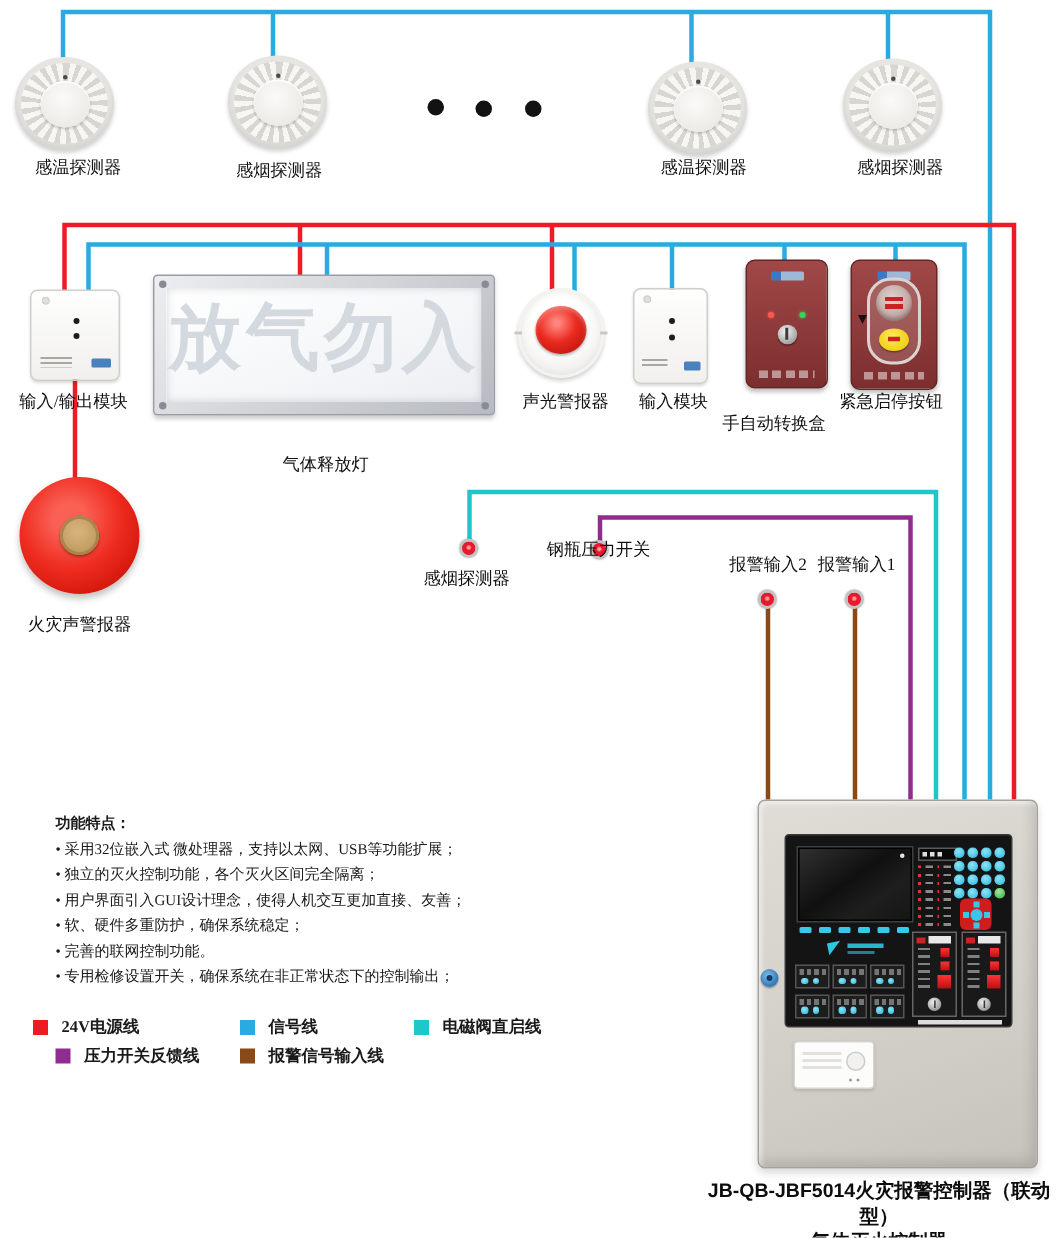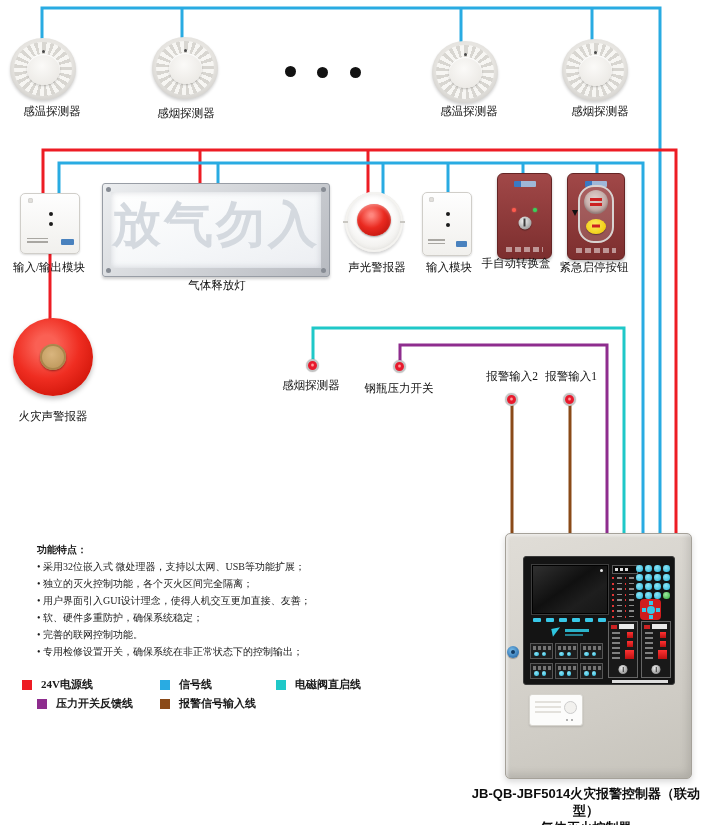--- a/index.html
+++ b/index.html
@@ -224,21 +224,21 @@
 
 <div class="dev sign" style="left:102px;top:183px;width:226px;height:92px;">
   <span class="screw" style="left:3px;top:3px;"></span>
   <span class="screw" style="right:3px;top:3px;"></span>
   <span class="screw" style="left:3px;bottom:3px;"></span>
   <span class="screw" style="right:3px;bottom:3px;"></span>
   <div class="face">
     <span>放气勿入</span>
   </div>
 </div>
-<div class="lbl" style="left:217px;top:278px;">气体释放灯</div>
+<div class="lbl" style="left:217px;top:302px;">气体释放灯</div>
 
 <div class="dev slalarm" style="left:345px;top:192px;">
   <span class="notch" style="left:-2px;"></span>
   <span class="notch" style="right:-2px;"></span>
   <div class="dome"></div>
 </div>
 <div class="lbl" style="left:377px;top:260px;">声光警报器</div>
 
 <div class="dev wmod" style="left:422px;top:192px;width:48px;height:62px;">
   <span class="screw"></span>
@@ -249,21 +249,21 @@
 </div>
 <div class="lbl" style="left:449px;top:260px;">输入模块</div>
 
 <div class="dev redbox mab" style="left:497px;top:173px;width:53px;height:84px;">
   <span class="blogo"></span>
   <span class="led-r"></span>
   <span class="led-g"></span>
   <span class="key"></span>
   <span class="btext"></span>
 </div>
-<div class="lbl" style="left:516px;top:256px;">手自动转换盒</div>
+<div class="lbl" style="left:516px;top:275px;">手自动转换盒</div>
 
 <div class="dev redbox emg" style="left:567px;top:173px;width:56px;height:85px;">
   <span class="blogo"></span>
   <span class="arrow"></span>
   <div class="capsule">
     <span class="btn-top">
         <i></i>
       </span>
     <span class="btn-yel">
         <i></i>
@@ -275,21 +275,21 @@
 
 <div class="dev bell" style="left:13px;top:318px;">
   <div class="cap"></div>
 </div>
 <div class="lbl" style="left:53px;top:409px;">火灾声警报器</div>
 
 <span class="term" style="left:306px;top:359px;"></span>
 <div class="lbl" style="left:311px;top:378px;">感烟探测器</div>
 
 <span class="term" style="left:393px;top:360px;"></span>
-<div class="lbl" style="left:399px;top:381px;">钢瓶压力开关</div>
+<div class="lbl" style="left:399px;top:359px;">钢瓶压力开关</div>
 
 <div class="lbl" style="left:512px;top:369px;">报警输入2</div>
 <span class="term" style="left:505px;top:393px;"></span>
 <div class="lbl" style="left:571px;top:369px;">报警输入1</div>
 <span class="term" style="left:563px;top:393px;"></span>
 
 <div class="features">
   <div class="ft">功能特点：</div>
   <ul>
     <li>• 采用32位嵌入式 微处理器，支持以太网、USB等功能扩展；</li>

